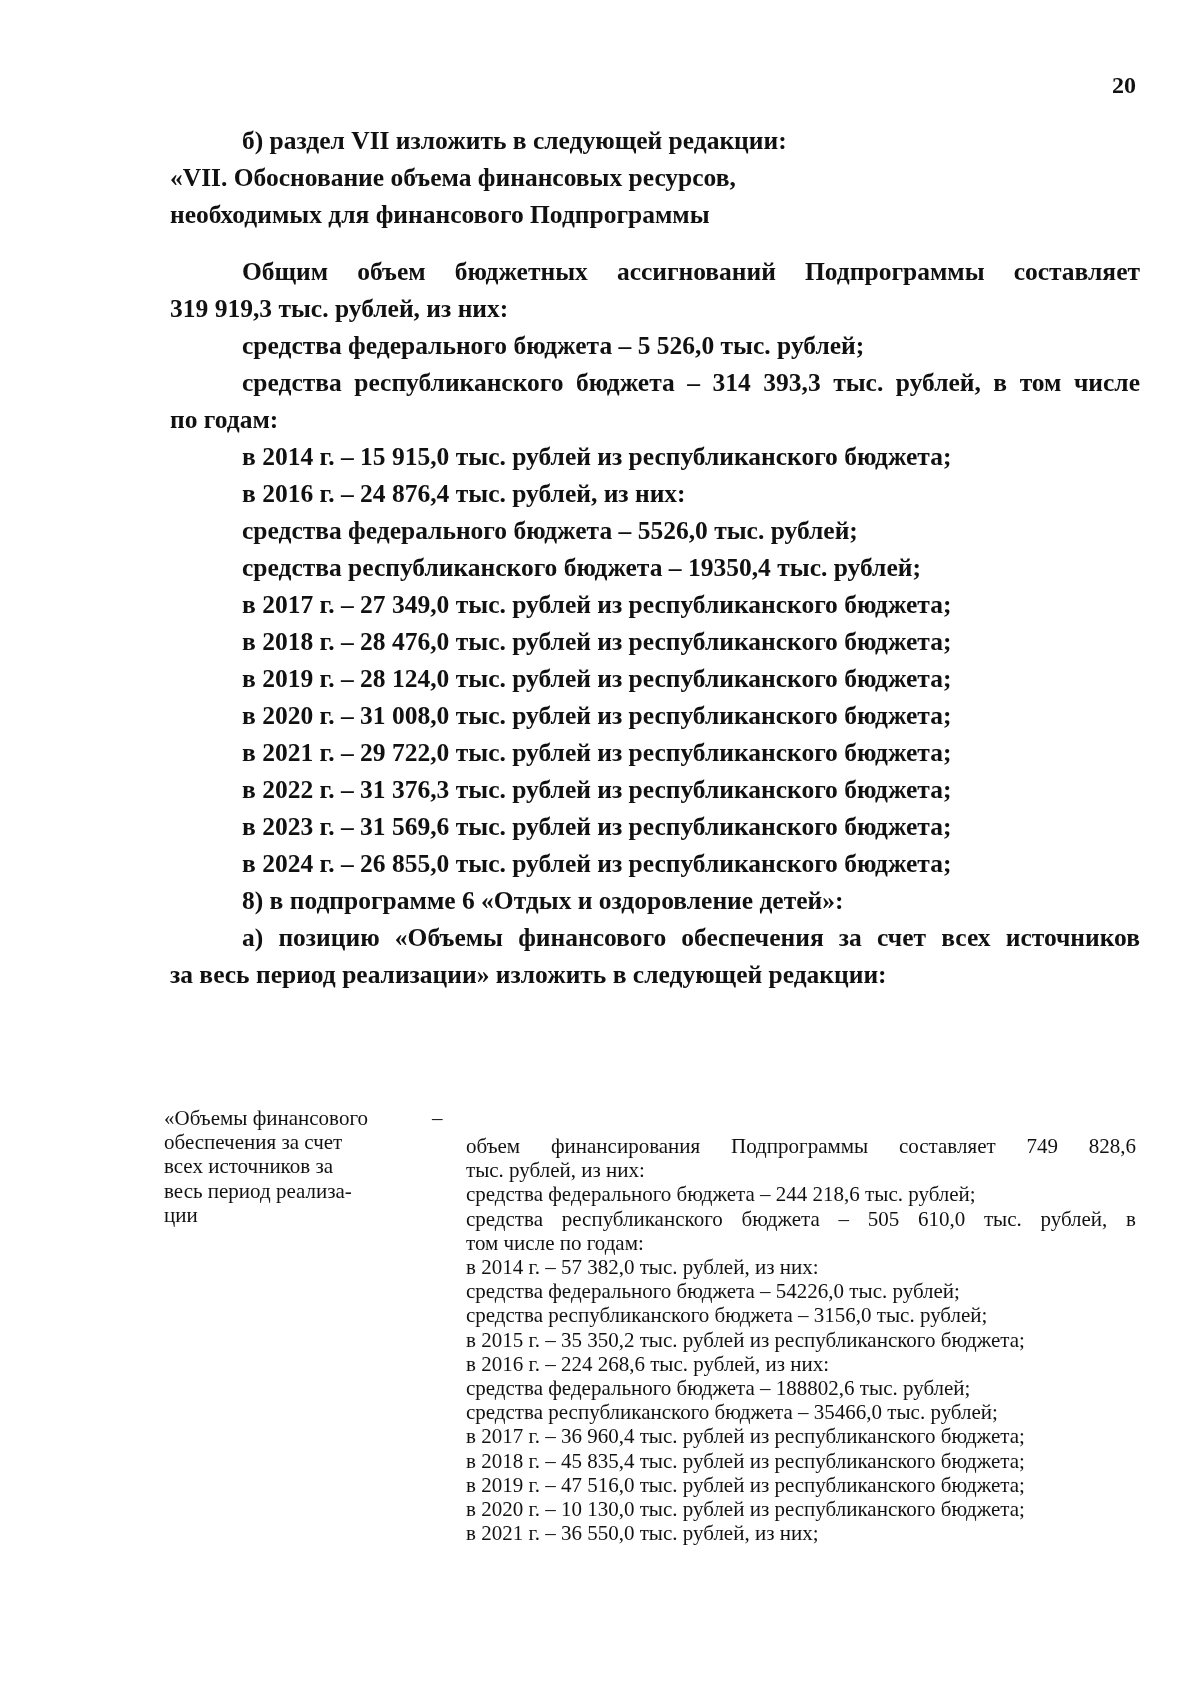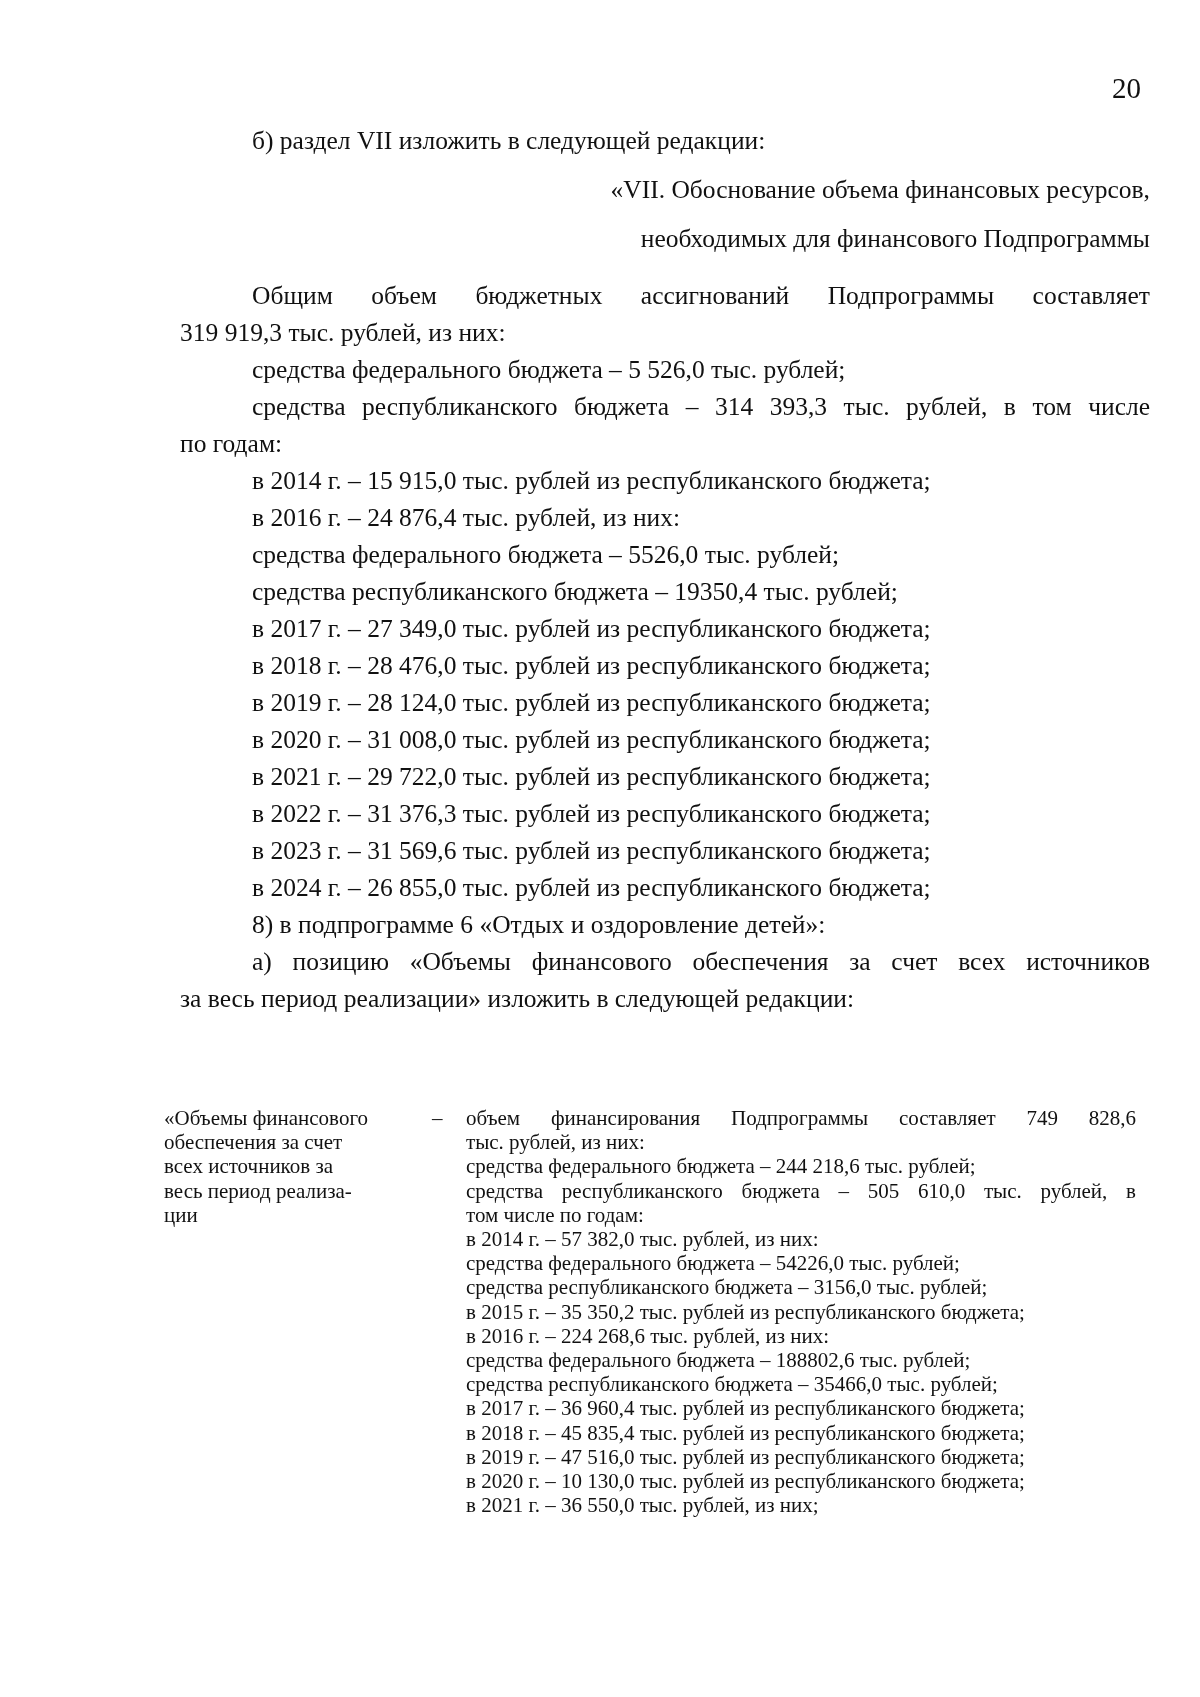--- a/index.html
+++ b/index.html
@@ -3,40 +3,41 @@
 <meta charset="utf-8">
 <style>
   html, body { margin: 0; padding: 0; background: #ffffff; }
   body {
     width: 1200px; height: 1697px; position: relative; overflow: hidden;
     font-family: "Liberation Serif", "DejaVu Serif", serif;
     color: #111111;
   }
   .page-number {
     position: absolute; top: 72px; left: 1112px;
-    font-size: 29px;
+    font-size: 24px;
+    font-weight: bold;
   }
   .body-text {
-    position: absolute; left: 180px; top: 122px; width: 970px;
-    font-size: 25.5px; line-height: 37px;
+    position: absolute; left: 170px; top: 122px; width: 970px;
+    font-size: 25.5px; line-height: 37px; font-weight: bold;
   }
   .line { white-space: nowrap; }
   .indent { padding-left: 72px; }
-  .center { text-align: right; white-space: nowrap; margin-top: 12px; }
+  .center { text-align: left; white-space: nowrap; }
   .just { text-align: justify; text-align-last: justify; white-space: normal; }
   .gap-sm { height: 20px; }
 
   .position-table {
     position: absolute; left: 164px; top: 1106px; width: 980px;
     font-size: 21px; line-height: 24.2px;
     display: flex;
   }
   .pt-left { width: 268px; }
   .pt-dash { width: 34px; }
-  .pt-right { width: 670px; }
+  .pt-right { width: 670px; margin-top: 28px; }
   .pt-right .line { white-space: nowrap; }
 </style>
 </head>
 <body>
 
 <div class="page-number">20</div>
 
 <div class="body-text">
   <div class="line indent">б) раздел VII изложить в следующей редакции:</div>
   <div class="center">«VII. Обоснование объема финансовых ресурсов,</div>

